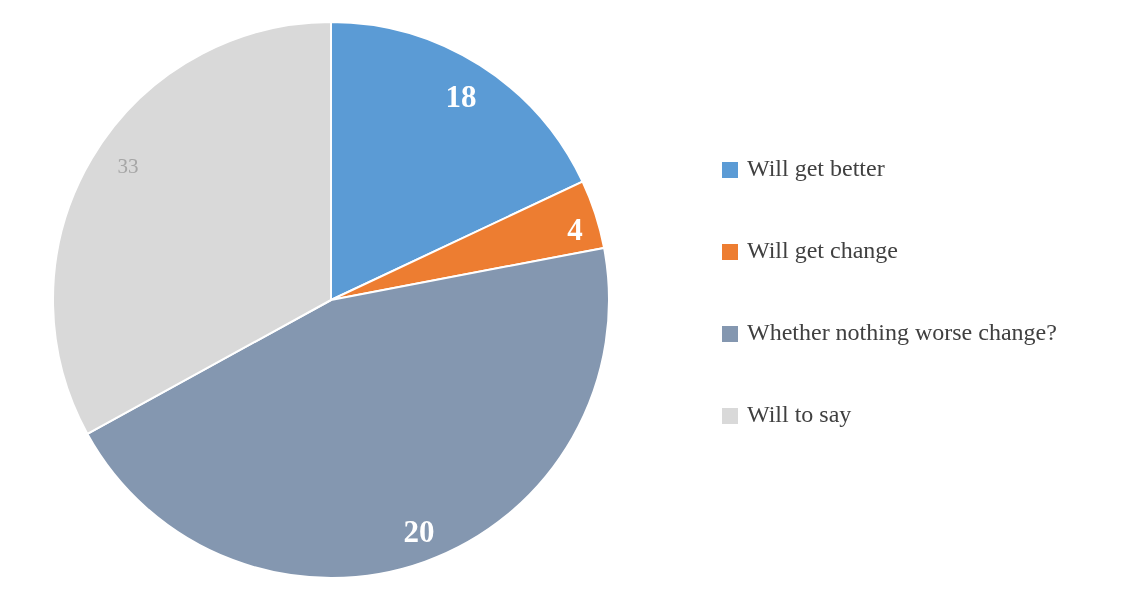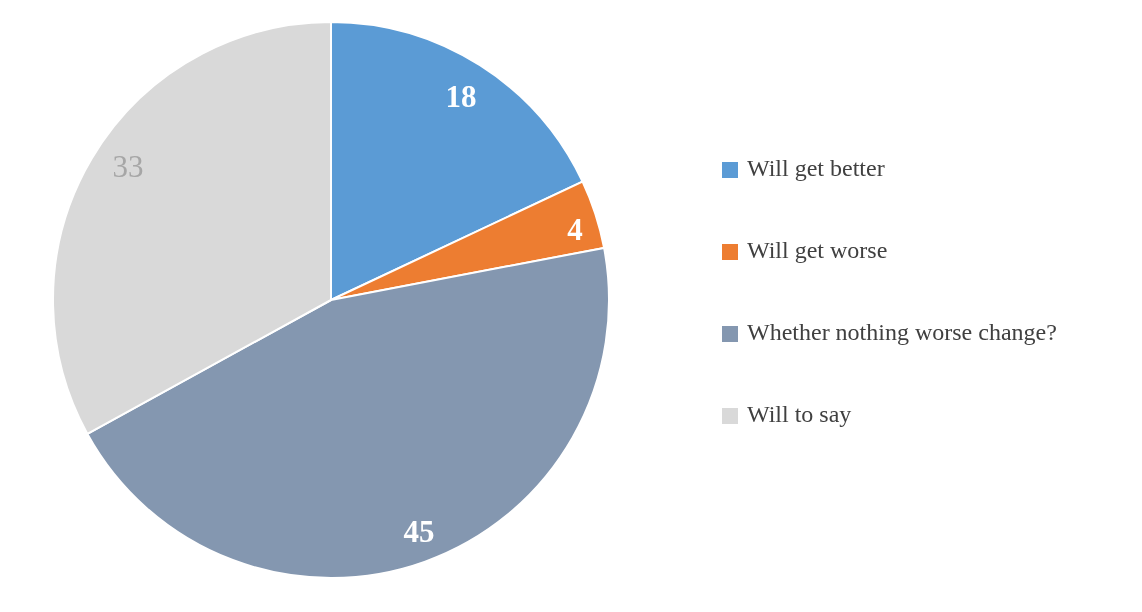--- a/index.html
+++ b/index.html
@@ -40,21 +40,21 @@
     -webkit-font-smoothing: antialiased;
   }
   .slice-label.inside {
     color: #ffffff;
     font-weight: bold;
     font-size: 31px;
   }
   .slice-label.outside-gray {
     color: #a6a6a6;
     font-weight: normal;
-    font-size: 31px;
+    font-size: 21px;
   }
 
   #legend {
     position: absolute;
     left: 722px;
     top: 150px;
     width: 400px;
   }
   .legend-item {
     position: relative;
@@ -87,32 +87,32 @@
         <path d="M 331 300 L 331.00 22.00 A 278 278 0 0 1 582.54 181.63 Z" fill="#5B9BD5" stroke="#FFFFFF" stroke-width="2"></path>
         <path d="M 331 300 L 582.54 181.63 A 278 278 0 0 1 604.08 247.91 Z" fill="#ED7D31" stroke="#FFFFFF" stroke-width="2"></path>
         <path d="M 331 300 L 604.08 247.91 A 278 278 0 0 1 87.39 433.93 Z" fill="#8497B0" stroke="#FFFFFF" stroke-width="2"></path>
         <path d="M 331 300 L 87.39 433.93 A 278 278 0 0 1 331.00 22.00 Z" fill="#D9D9D9" stroke="#FFFFFF" stroke-width="2"></path>
       </g>
   </svg>
 
   <div id="slice-labels">
       <div class="slice-label inside" style="left: 461px; top: 96px; color: rgb(255, 255, 255); transform: translate(-50%, -50%);">18</div>
       <div class="slice-label inside" style="left: 575px; top: 229px; color: rgb(255, 255, 255); transform: translate(-50%, -50%);">4</div>
-      <div class="slice-label inside" style="left: 419px; top: 531px; color: rgb(255, 255, 255); transform: translate(-50%, -50%);">45</div>
+      <div class="slice-label inside" style="left: 419px; top: 531px; color: rgb(255, 255, 255); transform: translate(-50%, -50%);">20</div>
       <div class="slice-label outside-gray" style="left: 128px; top: 166px; color: rgb(166, 166, 166); transform: translate(-50%, -50%);">33</div>
     </div>
 
   <div id="legend">
       <div class="legend-item">
         <span class="legend-swatch" style="background: rgb(91, 155, 213);"></span>
         <span class="legend-text">Will get better</span>
       </div>
       <div class="legend-item">
         <span class="legend-swatch" style="background: rgb(237, 125, 49);"></span>
-        <span class="legend-text">Will get worse</span>
+        <span class="legend-text">Will get change</span>
       </div>
       <div class="legend-item">
         <span class="legend-swatch" style="background: rgb(132, 151, 176);"></span>
         <span class="legend-text">Whether nothing worse change?</span>
       </div>
       <div class="legend-item">
         <span class="legend-swatch" style="background: rgb(217, 217, 217);"></span>
         <span class="legend-text">Will to say</span>
       </div>
     </div>

